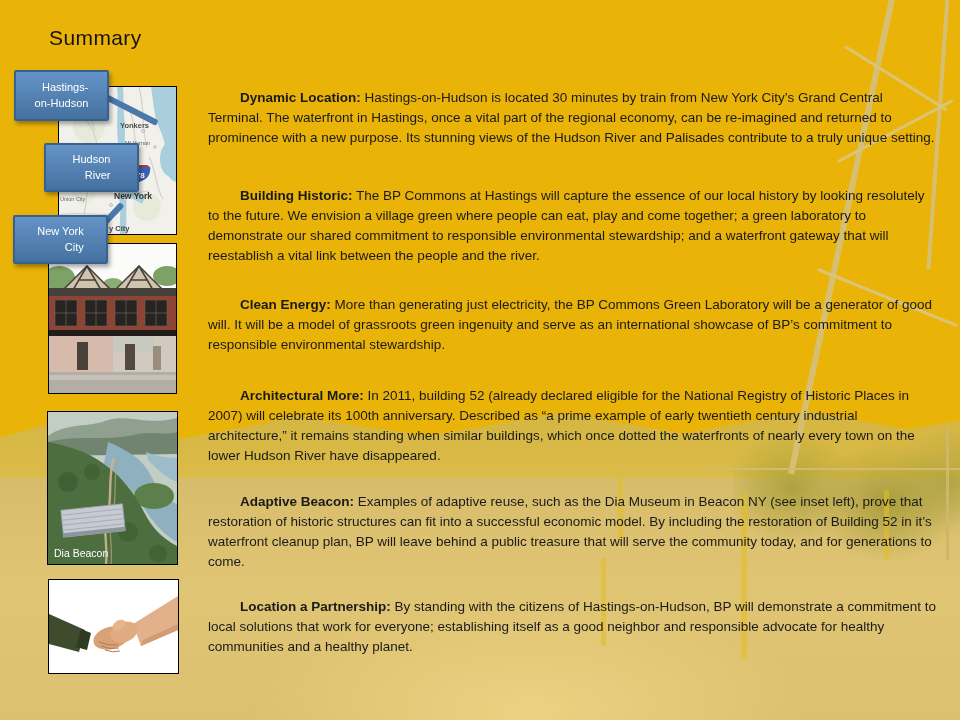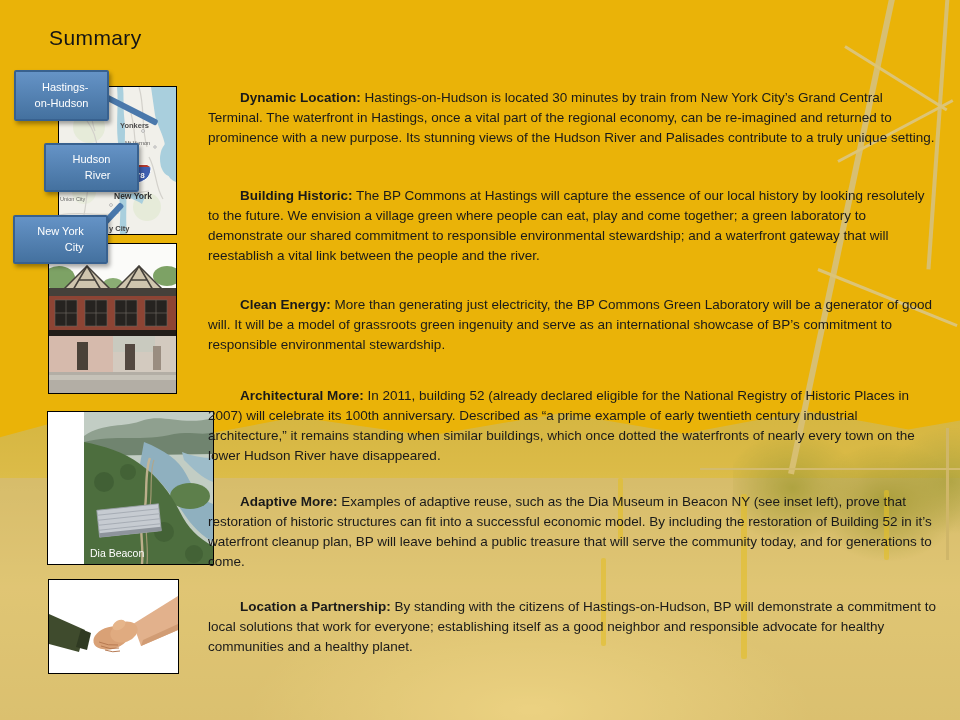--- a/index.html
+++ b/index.html
@@ -34,21 +34,21 @@
   .po3{left:884px;top:490px;width:5px;height:70px;}
   .po4{left:601px;top:558px;width:5px;height:88px;}
 
   
   .title{position:absolute;left:49px;top:26px;font-size:21px;color:#141414;letter-spacing:.4px;z-index:4;}
 
   
   .photo{position:absolute;border:1px solid #000;background:#fff;z-index:1;}
   #map{left:58px;top:86px;width:117px;height:147px;}
   #bldg{left:48px;top:243px;width:127px;height:149px;}
-  #dia{left:47px;top:411px;width:129px;height:152px;padding-left:36px;}
+  #dia{left:47px;top:411px;width:129px;height:152px;}
   #hands{left:48px;top:579px;width:129px;height:93px;}
   .photo svg{display:block;width:100%;height:100%;}
   svg text{font-family:"Liberation Sans",sans-serif;}
 
   
   .callout{position:absolute;width:91px;z-index:3;border-radius:2px;
     background:linear-gradient(180deg,#6593c6,#44719f);
     border:2px solid #38618f;box-shadow:2px 3px 4px rgba(0,0,0,.35);
     color:#fff;font-size:11px;line-height:1.45;white-space:pre-line;
     display:flex;align-items:center;justify-content:center;text-align:right;}
@@ -230,21 +230,21 @@
   </div>
   <div class="para" style="top:295px">
     <span class="h">Clean Energy:</span>
     <span class="b">More than generating just electricity, the BP Commons Green Laboratory will be a generator of good will.  It will be a model of grassroots green ingenuity and serve as an international showcase of BP’s commitment to responsible environmental stewardship.</span>
   </div>
   <div class="para" style="top:386px">
     <span class="h">Architectural More:</span>
     <span class="b">In 2011, building 52 (already declared eligible for the National Registry of Historic Places in 2007) will celebrate its 100th anniversary.  Described as “a prime example of early twentieth century industrial architecture,” it remains standing when similar buildings, which once dotted the waterfronts of nearly every town on the lower Hudson River have disappeared.</span>
   </div>
   <div class="para" style="top:492px">
-    <span class="h">Adaptive More:</span>
+    <span class="h">Adaptive Beacon:</span>
     <span class="b">Examples of adaptive reuse, such as the Dia Museum in Beacon NY (see inset left), prove that restoration of historic structures  can fit into a successful economic model.  By including the restoration of Building 52 in it’s waterfront cleanup plan, BP will leave behind a public treasure that will serve the community today, and for generations to come.</span>
   </div>
   <div class="para" style="top:597px">
     <span class="h">Location a Partnership:</span>
     <span class="b">By standing with the citizens of Hastings-on-Hudson, BP will demonstrate a commitment to local solutions that work for everyone; establishing itself as a good neighbor and responsible advocate for healthy communities and a healthy planet.</span>
   </div>
 
 </div>
 
 </body></html>

